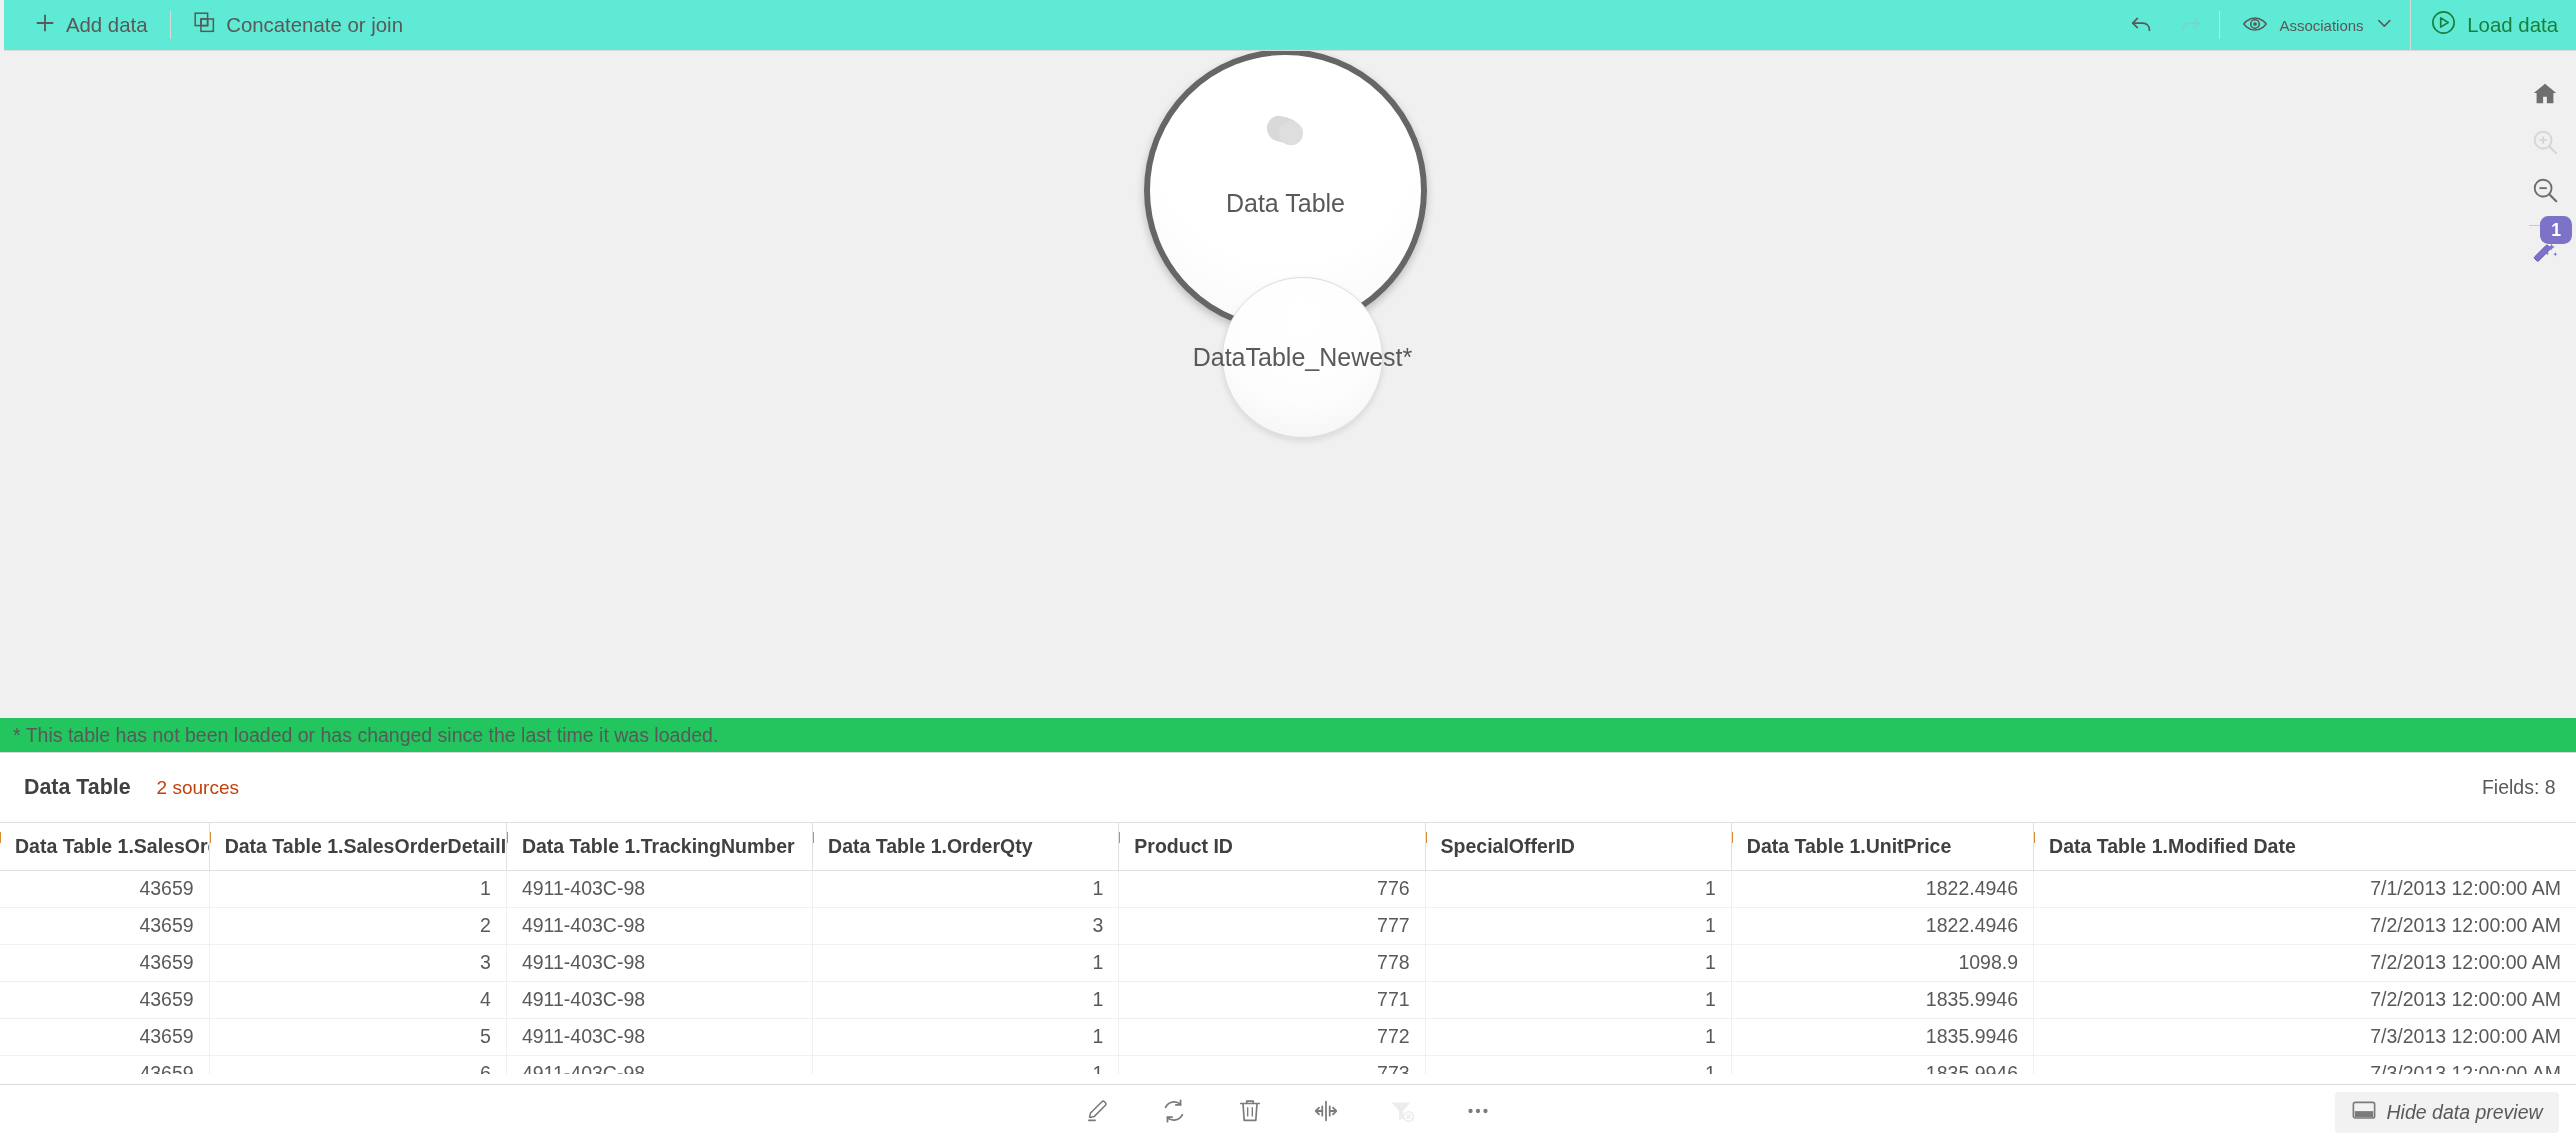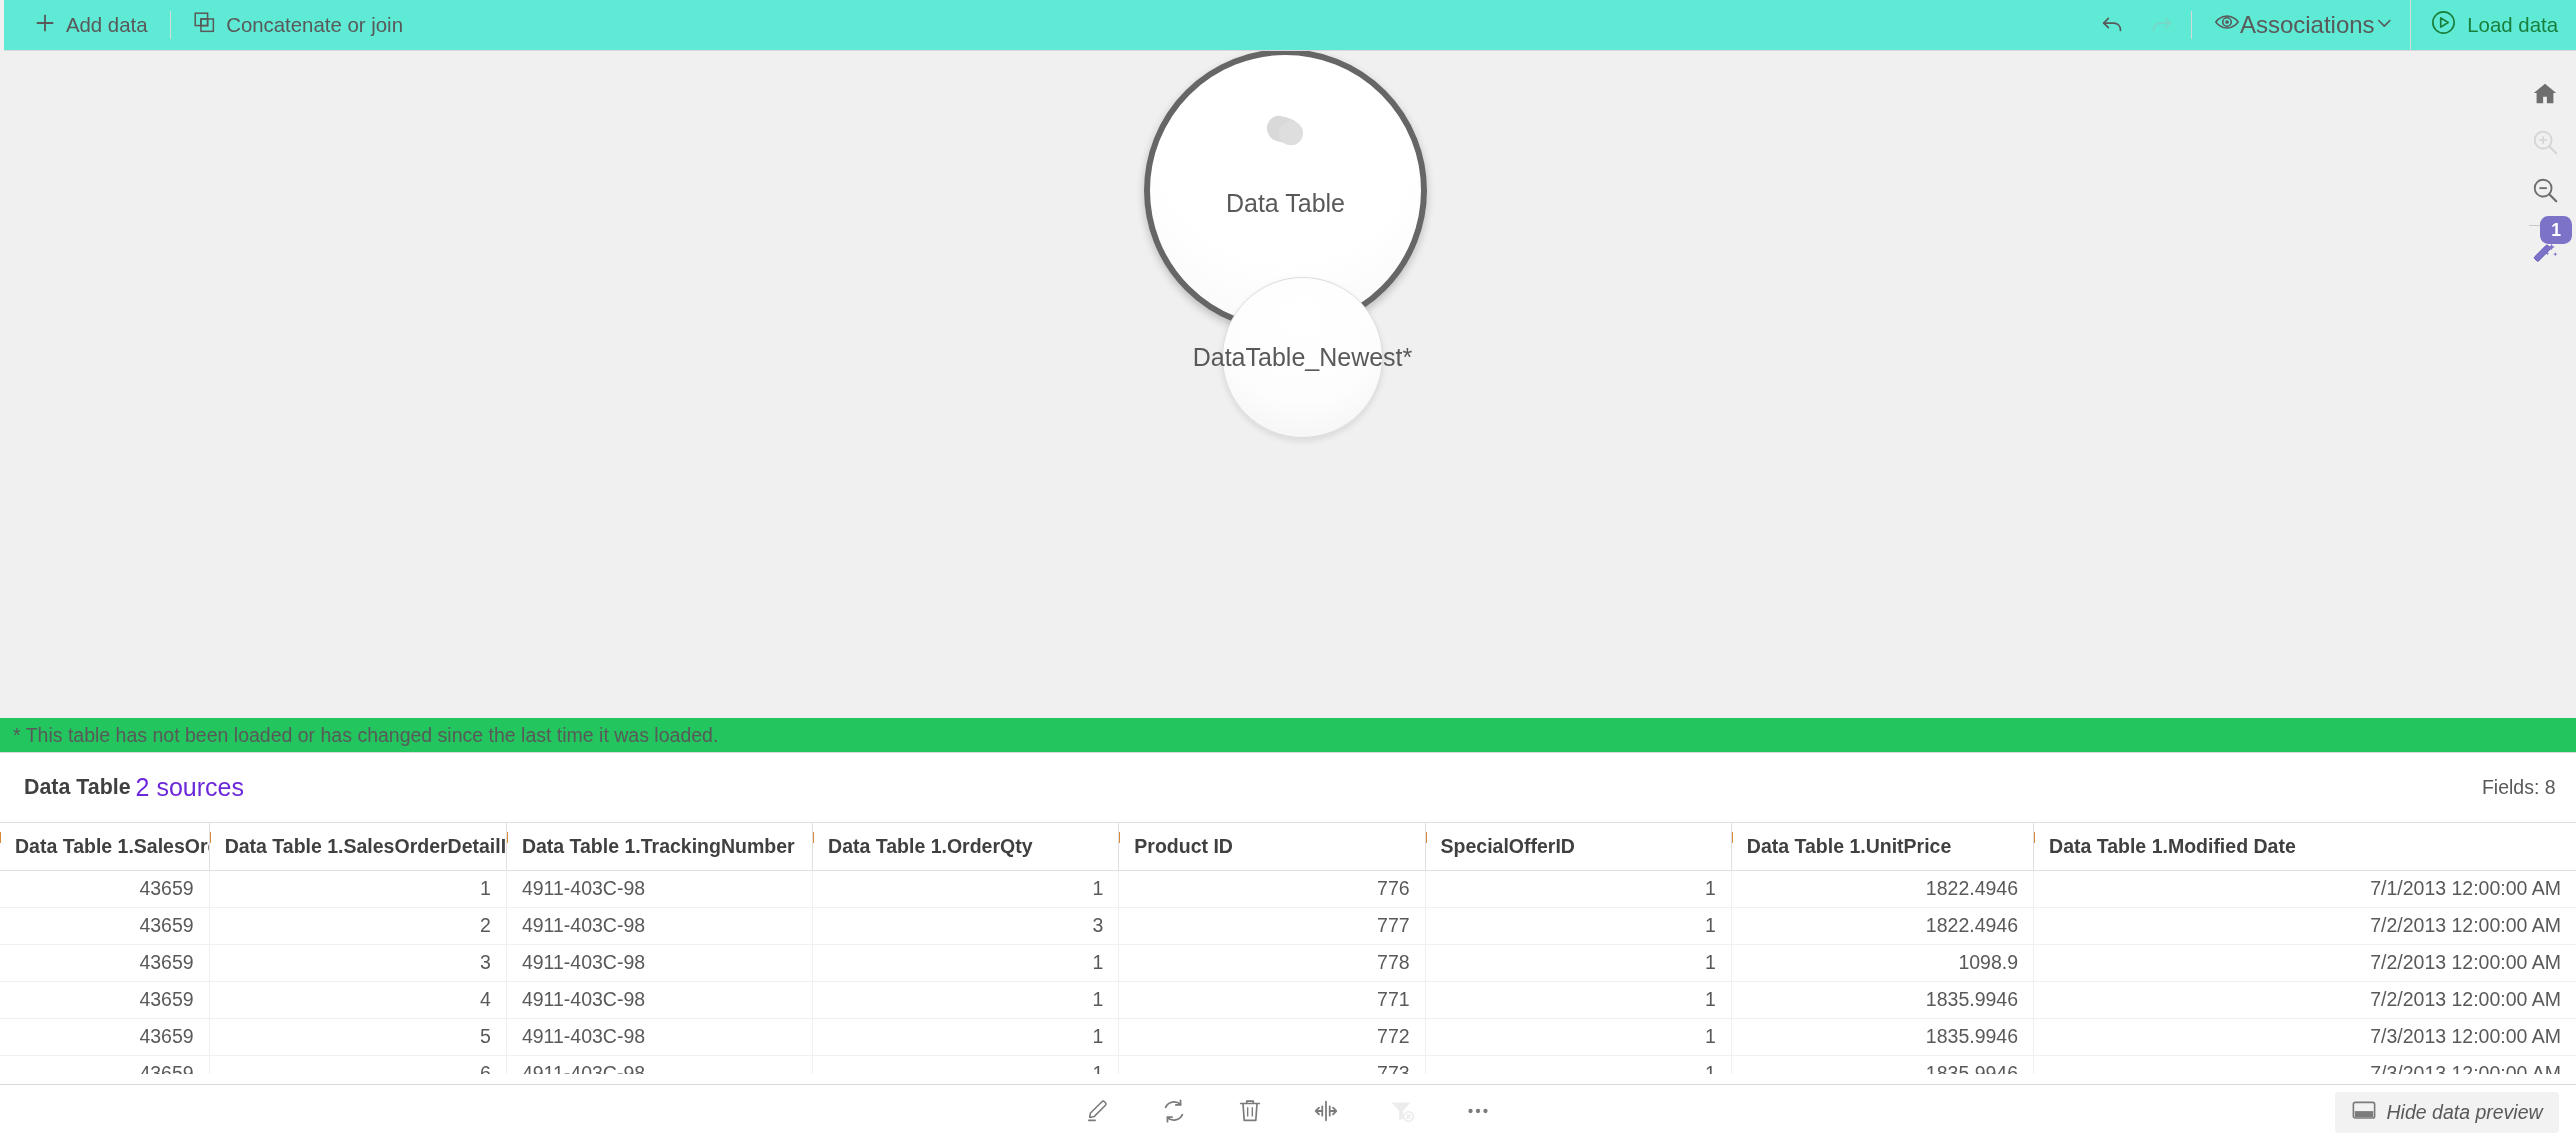--- a/index.html
+++ b/index.html
@@ -37,23 +37,23 @@
   }
   .icon-btn.disabled { cursor: default; opacity: .35; }
   .load-data {
     display: flex; align-items: center; gap: 11px;
     height: 100%; padding: 0 22px 0 20.4px;
     border-left: 0.9px solid #d9d9d9;
     font-size: 20.4px; font-weight: normal; color: #1a7f3c;
     cursor: pointer;
   }
   .assoc {
-    display: flex; align-items: center; gap: 0;
+    display: flex; align-items: center; gap: 11px;
     height: 100%; padding: 0 16.7px;
-    font-size: 24px; color: #595959; cursor: pointer;
+    font-size: 15px; color: #595959; cursor: pointer;
   }
 
   
   .canvas {
     position: absolute; top: 51px; left: 0;
     width: 2513px; height: 667px;
     background: #f0f0f0;
     overflow: hidden;
   }
 
@@ -134,21 +134,21 @@
     background: #ffffff;
     border-top: 0.9px solid #d9d9d9;
   }
   .preview-head {
     height: 70px;
     display: flex; align-items: center;
     padding: 0 20.4px 0 24px;
     border-bottom: 0.9px solid #e0e0e0;
   }
   .pv-title { font-size: 21.4px; font-weight: bold; color: #404040; }
-  .pv-sources { font-size: 25px; color: #6d28d9; margin-left: 5px; }
+  .pv-sources { font-size: 19px; color: #c2410c; margin-left: 26px; }
   .pv-fields { margin-left: auto; font-size: 19.5px; color: #595959; }
 
   
   .tbl-wrap {
     position: absolute; top: 70px; left: 0;
     width: 2576px; height: 251px;
     overflow: hidden;
   }
   table.preview-table {
     width: 2576px;

